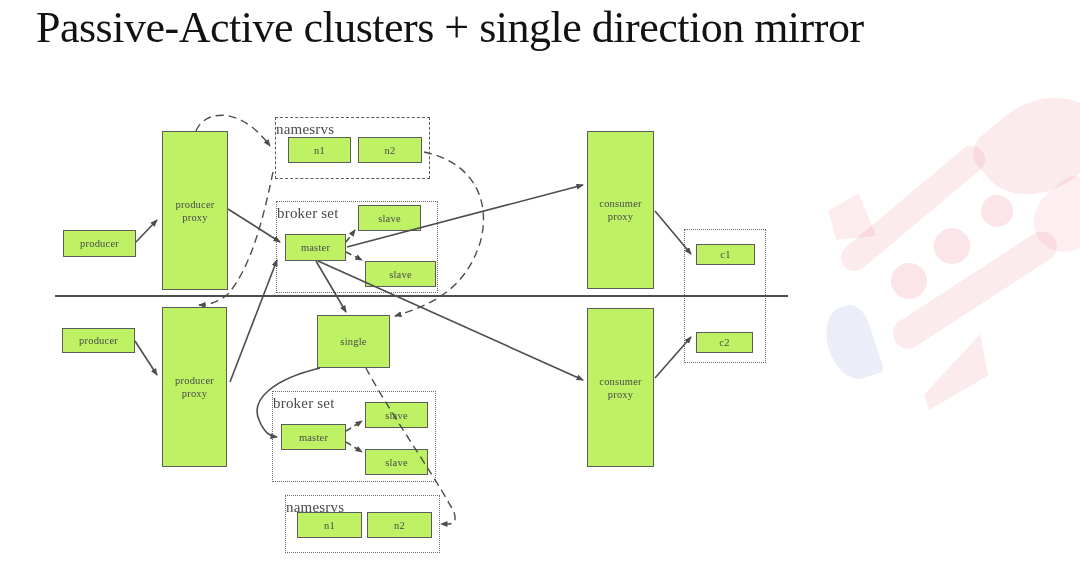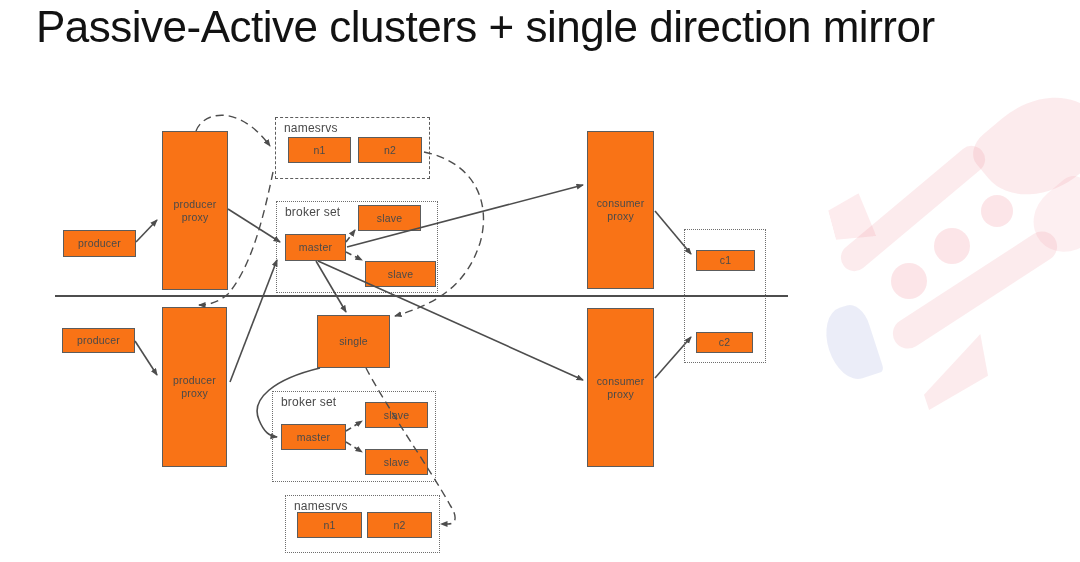--- a/index.html
+++ b/index.html
@@ -1,35 +1,35 @@
 <!DOCTYPE html>
 <html><head>
 <meta charset="utf-8">
 <style>
   html,body { margin:0; padding:0; background:#ffffff; }
   .stage {
     position:relative; width:1080px; height:562px; background:#ffffff;
-    overflow:hidden; font-family:Liberation Sans, sans-serif;
+    overflow:hidden; font-family:Liberation Serif, serif;
   }
   .title {
     position:absolute; left:36px; top:2px; margin:0;
     font-size:44px; font-weight:400; letter-spacing:-0.5px; color:#121212;
     white-space:nowrap;
   }
   .box {
     position:absolute; box-sizing:border-box; z-index:2;
-    border:1.5px solid #5c5c5c; background:#f97316;
+    border:1.5px solid #5c5c5c; background:#bef264;
     display:flex; align-items:center; justify-content:center; text-align:center;
     font-size:10.5px; line-height:13px; color:#4a4a4a; letter-spacing:0.2px;
   }
   .group { position:absolute; box-sizing:border-box; z-index:1; background:transparent; }
   .group.dashed { border:1.6px dashed #5c5c5c; }
   .group.dotted { border:1.5px dotted #6e6e6e; }
   .group-label {
-    position:absolute; top:3px; left:8px; font-size:12px; color:#4a4a4a;
+    position:absolute; top:3px; left:0; font-size:15px; color:#4a4a4a;
     letter-spacing:0.2px; white-space:nowrap;
   }
   .edges { position:absolute; left:0; top:0; z-index:3; pointer-events:none; }
   
   .wm { position:absolute; z-index:0; }
   .wm div { position:absolute; }
   .wm-nose   { left:980px; top:100px; width:122px; height:92px; border-radius:20% 60% 25% 60%;
                transform:rotate(-40deg); background:rgba(236,110,125,0.14); }
   .wm-band1  { left:823px; top:195px; width:180px; height:27px; border-radius:14px;
                transform:rotate(-40deg); background:rgba(236,110,125,0.14); }
@@ -87,21 +87,21 @@
   </div>
 
   <div class="box" style="left:63px;  top:230px; width:73px; height:27px;">producer</div>
   <div class="box" style="left:162px; top:131px; width:66px; height:159px; padding:0 10px;">producer proxy</div>
   <div class="box" style="left:288px; top:137px; width:63px; height:26px;">n1</div>
   <div class="box" style="left:358px; top:137px; width:64px; height:26px;">n2</div>
   <div class="box" style="left:358px; top:205px; width:63px; height:26px;">slave</div>
   <div class="box" style="left:285px; top:234px; width:61px; height:27px;">master</div>
   <div class="box" style="left:365px; top:261px; width:71px; height:26px;">slave</div>
   <div class="box" style="left:587px; top:131px; width:67px; height:158px; padding:0 10px;">consumer proxy</div>
-  <div class="box" style="left:696px; top:250px; width:59px; height:21px;">c1</div>
+  <div class="box" style="left:696px; top:244px; width:59px; height:21px;">c1</div>
 
   <div class="box" style="left:696px; top:332px; width:57px; height:21px;">c2</div>
   <div class="box" style="left:62px;  top:328px; width:73px; height:25px;">producer</div>
   <div class="box" style="left:162px; top:307px; width:65px; height:160px; padding:0 10px;">producer proxy</div>
   <div class="box" style="left:317px; top:315px; width:73px; height:53px;">single</div>
   <div class="box" style="left:365px; top:402px; width:63px; height:26px;">slave</div>
   <div class="box" style="left:281px; top:424px; width:65px; height:26px;">master</div>
   <div class="box" style="left:365px; top:449px; width:63px; height:26px;">slave</div>
   <div class="box" style="left:297px; top:512px; width:65px; height:26px;">n1</div>
   <div class="box" style="left:367px; top:512px; width:65px; height:26px;">n2</div>

